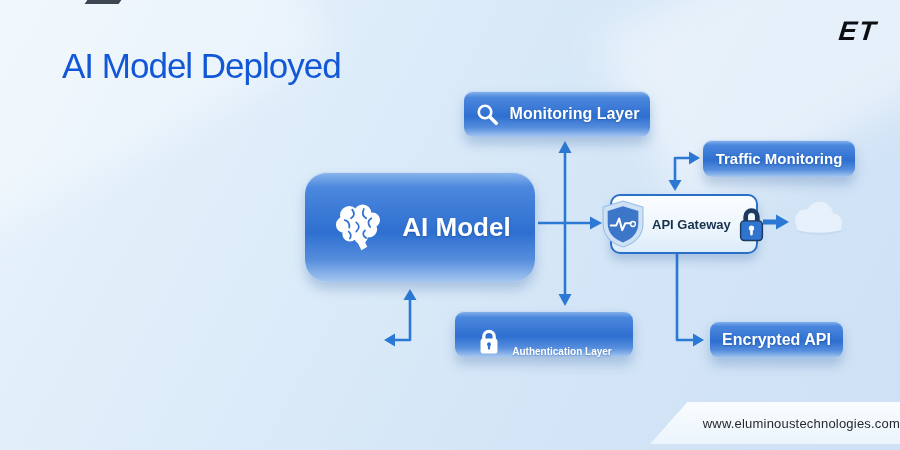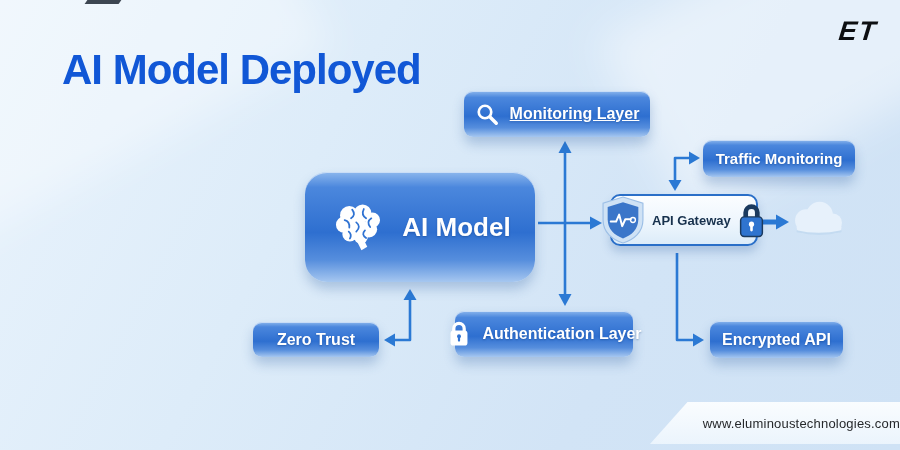--- a/index.html
+++ b/index.html
@@ -8,47 +8,47 @@
     font-family:"Liberation Sans", sans-serif;
     background:linear-gradient(118deg,#e9f3fc 0%,#ddecf9 35%,#d2e4f6 70%,#cfe2f5 100%);
   }
   .streak{position:absolute;background:rgba(255,255,255,0.35);pointer-events:none;}
   .streak.s1{width:420px;height:240px;left:-120px;top:-80px;transform:rotate(-28deg);filter:blur(18px);}
   .streak.s2{width:380px;height:200px;right:-100px;top:-60px;transform:rotate(-28deg);filter:blur(20px);background:rgba(255,255,255,0.45);}
   .topmark{position:absolute;left:86px;top:0;width:34px;height:4px;background:#1d2733;transform:skewX(-35deg);opacity:.85;}
 
   .title{
     position:absolute;left:62px;top:46px;
-    font-size:42px;font-weight:bold;letter-spacing:-1px;color:#1157d6;
+    font-size:35px;font-weight:normal;letter-spacing:-1px;color:#1157d6;
   }
   .brand{
     position:absolute;right:22px;top:16px;
     font-size:27px;font-weight:800;font-style:italic;color:#0d0f12;
     transform:skewX(-6deg);letter-spacing:2px;
   }
 
   .node{
     position:absolute;display:flex;align-items:center;justify-content:center;gap:10px;
     background:linear-gradient(180deg,#8cb7ed 0%,#4b87dd 14%,#2e6fd0 55%,#568edd 80%,#a6c7f0 100%);
     border-radius:9px;
     box-shadow:0 7px 12px rgba(43,92,160,0.28), inset 0 1px 0 rgba(255,255,255,0.55);
     color:#fff;font-weight:bold;
     text-shadow:0 1px 2px rgba(10,50,110,0.35);
   }
   .node .lbl{white-space:nowrap;}
 
-  .n-monitoring{left:464px;top:91px;width:186px;height:46px;font-size:16px;text-decoration:underline;}
+  .n-monitoring{left:464px;top:91px;width:186px;height:46px;font-size:16px;}
   .n-aimodel{left:305px;top:172px;width:230px;height:110px;border-radius:22px;font-size:26px;gap:15px;}
   .n-traffic{left:703px;top:140px;width:152px;height:37px;font-size:15px;align-items:center;}
   .n-zerotrust{left:253px;top:322px;width:126px;height:35px;font-size:16px;}
-  .n-auth{left:455px;top:311px;width:178px;height:46px;font-size:16px;}
+  .n-auth{left:455px;top:311px;width:178px;height:46px;font-size:10px;align-items:flex-end;}
   .n-encrypted{left:710px;top:321px;width:133px;height:37px;font-size:16px;}
 
   .n-gateway{
-    position:absolute;left:610px;top:194px;width:148px;height:52px;
+    position:absolute;left:610px;top:194px;width:148px;height:60px;
     display:flex;align-items:center;gap:6px;
     background:linear-gradient(180deg,#fbfdff 0%,#eef6fd 55%,#dcecf9 100%);
     border:2px solid #2a6fc8;border-radius:10px;
     box-shadow:0 6px 10px rgba(43,92,160,0.25);
     box-sizing:border-box;padding:0 6px 0 0;
   }
   .n-gateway .lbl{font-size:13px;font-weight:bold;color:#17314d;white-space:nowrap;flex:1;text-align:center;}
   .n-gateway .shield{margin-left:-12px;flex:0 0 auto;display:flex;}
   .n-gateway .plock{flex:0 0 auto;display:flex;}
 
@@ -183,23 +183,20 @@
       <g fill="#e7f1fb">
         <circle cx="38" cy="44" r="21"></circle>
         <circle cx="63" cy="34" r="25"></circle>
         <circle cx="88" cy="48" r="17"></circle>
         <rect x="20" y="46" width="84" height="22" rx="11"></rect>
       </g>
       <path d="M20 62 q40 10 84 0 l0 4 q-42 10 -84 0 z" fill="#c4dbf1"></path>
     </svg>
   </div>
 
-  <div class="node n-zerotrust">
-    <span class="lbl">Zero Trust</span>
-  </div>
 
   <div class="node n-auth">
     <span class="iconbox">
       <svg width="26" height="29" viewBox="0 0 40 44">
         <path d="M12 18 V13 a8 8 0 0 1 16 0 V18" stroke="#fff" stroke-width="5" fill="none"></path>
         <rect x="7" y="16" width="26" height="23" rx="4.5" fill="#fff"></rect>
         <circle cx="20" cy="24.5" r="3" fill="#2f72d2"></circle>
         <rect x="18.3" y="24.5" width="3.4" height="8.5" rx="1.7" fill="#2f72d2"></rect>
       </svg>
     </span>

